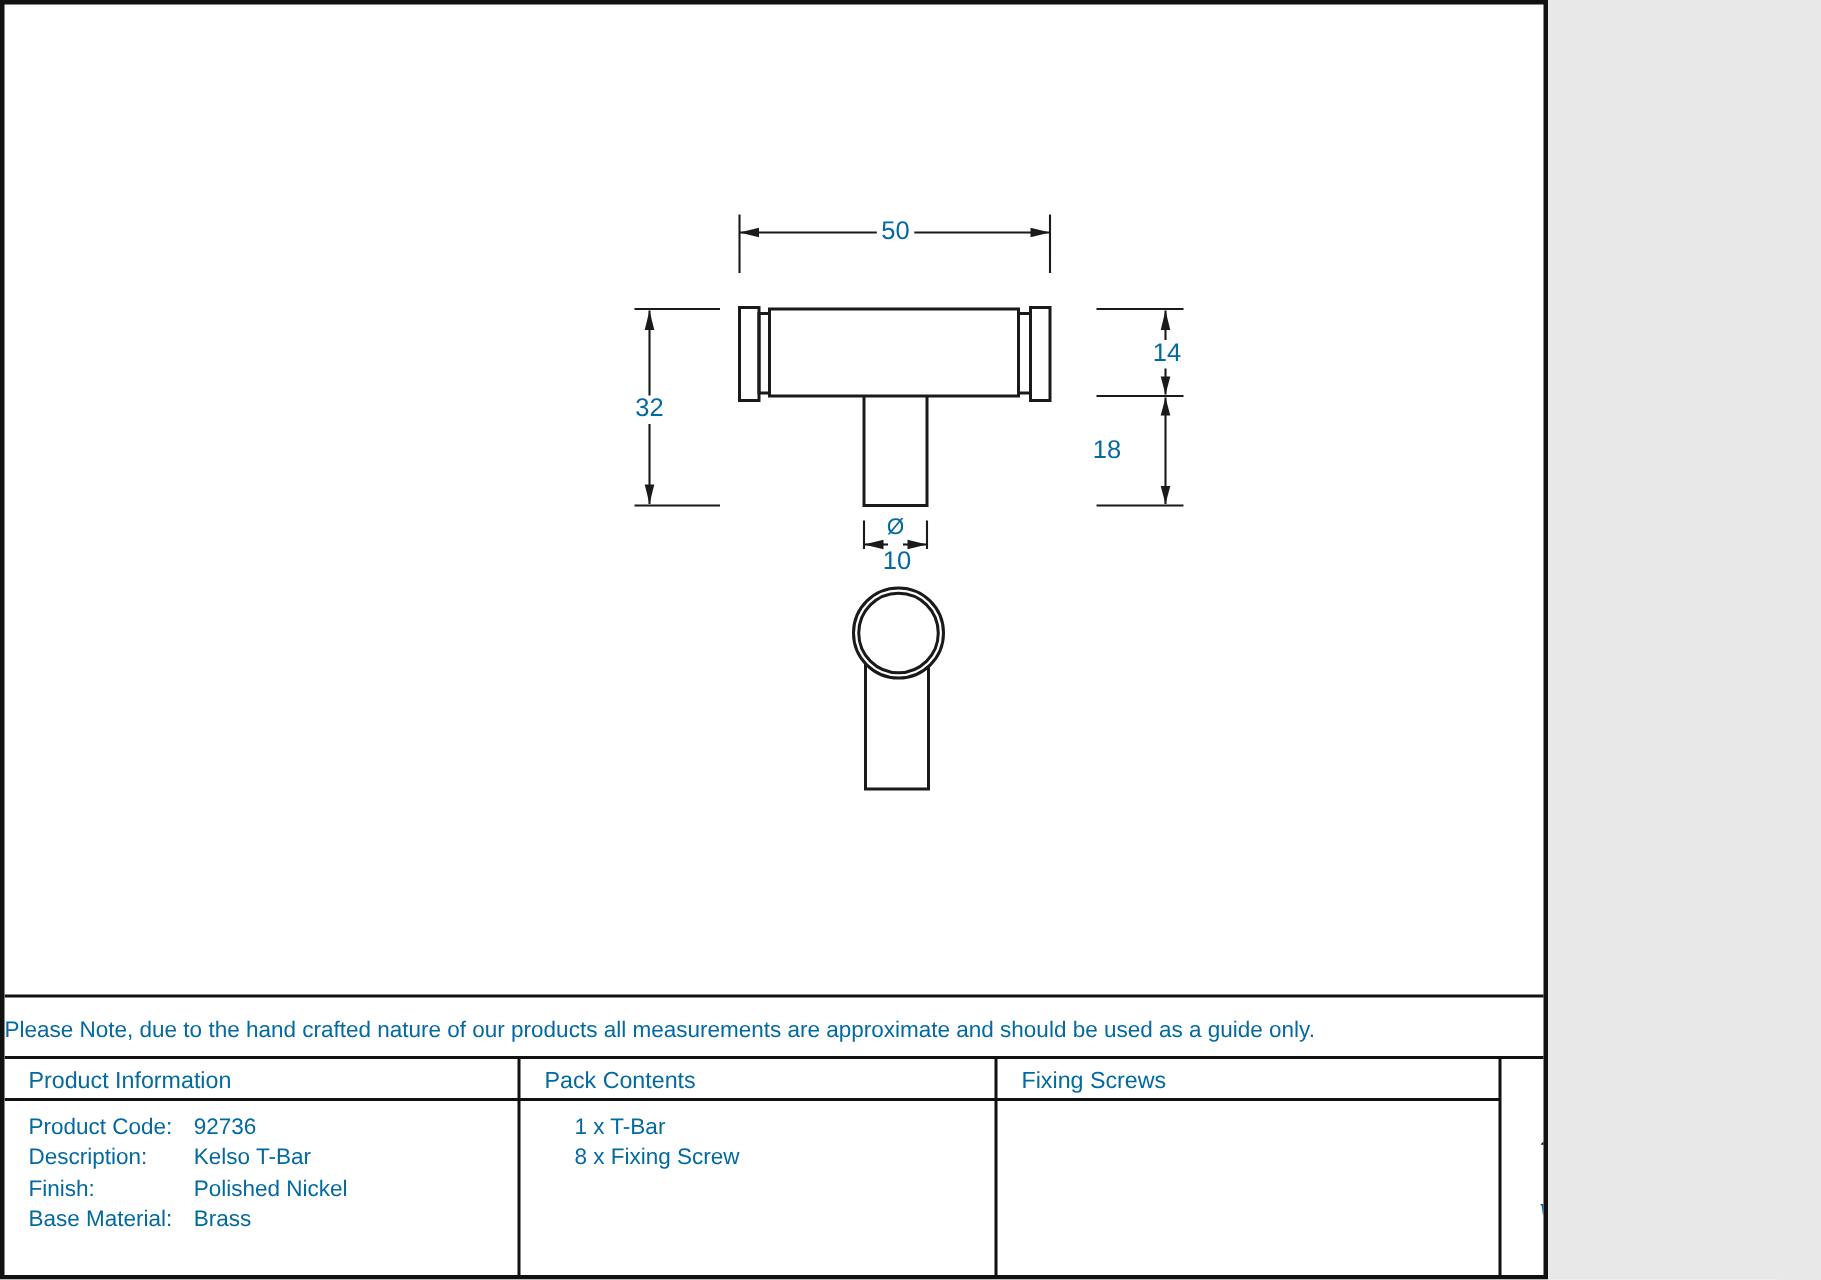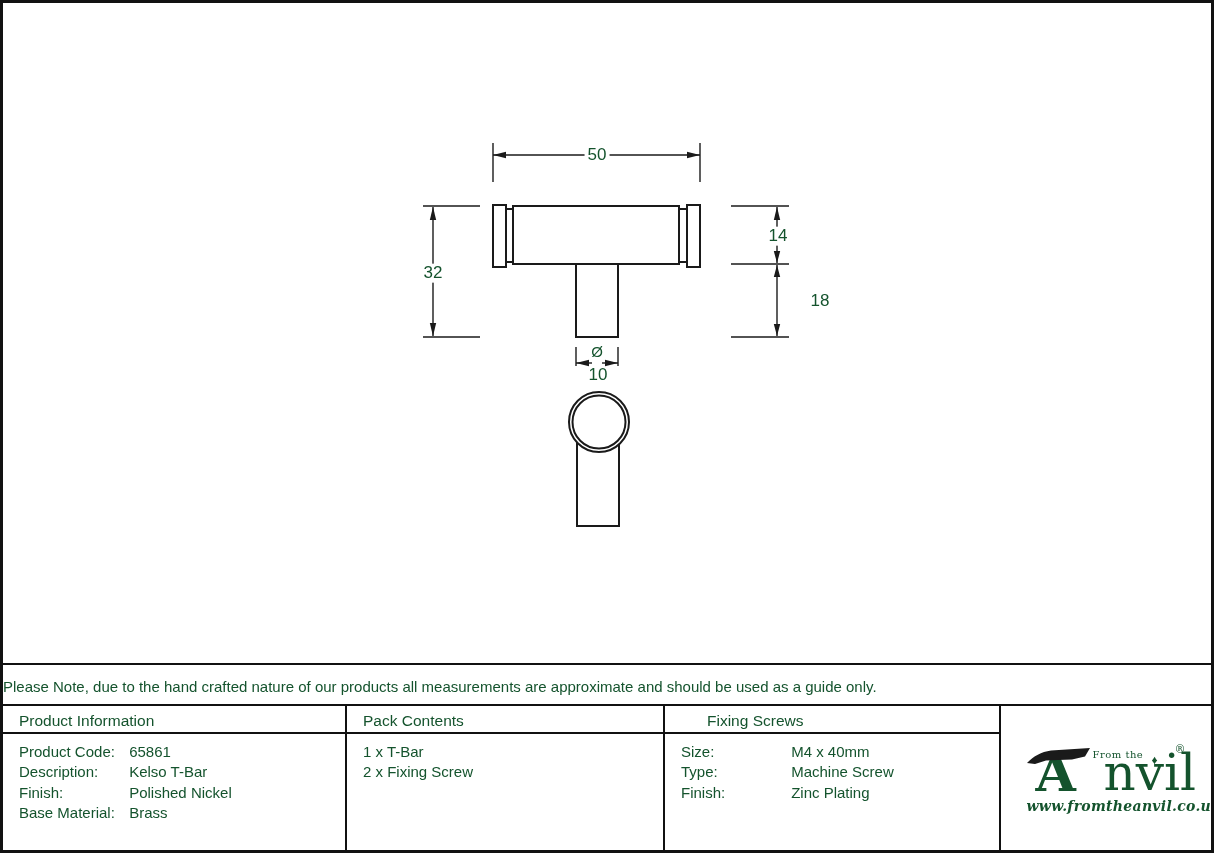--- a/index.html
+++ b/index.html
@@ -1,23 +1,23 @@
 <!DOCTYPE html>
 <html><head>
 <meta charset="utf-8">
 <style>
   html,body{margin:0;padding:0;background:#e8e8e8;}
   .page{
     position:relative;
-    width:1214px;height:853px;
+    width:1032px;height:853px;
     background:#ffffff;
     border:3px solid #111111;
     box-sizing:border-box;
     font-family:"Liberation Sans", sans-serif;
-    color:#14532d;
+    color:#0369a1;
     overflow:hidden;
   }
   .drawing-svg{position:absolute;left:0;top:0;}
   .dim-label{
     position:absolute;
     transform:translate(-50%,-50%);
     background:#ffffff;
     padding:0 3px;
     font-size:17px;
     line-height:1.1;
@@ -29,21 +29,21 @@
     line-height:39px;font-size:15px;
   }
   .note-row span{}
   .cell-header{
     position:absolute;top:704px;height:27px;line-height:27px;
     font-size:15.5px;white-space:nowrap;
   }
   .cell-body{position:absolute;top:739px;font-size:15px;}
   .spec-row{height:20.4px;line-height:20.4px;white-space:nowrap;}
   .spec-row .lbl{display:inline-block;width:106px;}
-  .pack-item{height:20.4px;line-height:20.4px;white-space:nowrap;}
+  .pack-item{height:20.4px;line-height:20.4px;white-space:nowrap;margin-left:20px;}
   .logo-cell{
     position:absolute;left:999px;top:705px;width:209px;height:143px;
     display:flex;align-items:center;justify-content:center;
   }
   .logo-box{position:relative;width:160px;height:66px;}
   .anvil-icon{position:absolute;left:0;top:1px;}
   .logo-A{
     position:absolute;left:9px;top:0px;
     font-family:"DejaVu Serif", serif;font-weight:bold;
     font-size:52px;line-height:1;
@@ -135,77 +135,63 @@
     </g>
     <g fill="#1a1a1a" stroke="none">
       <polygon points="573,360 586,356.8 586,363.2"></polygon>
       <polygon points="615,360 602,356.8 602,363.2"></polygon>
     </g>
   </svg>
 
   <div class="dim-label" style="left:594px;top:152px;">50</div>
   <div class="dim-label" style="left:430px;top:270px;">32</div>
   <div class="dim-label" style="left:775px;top:233px;">14</div>
-  <div class="dim-label" style="left:817px;top:298px;text-align:right;">18</div>
+  <div class="dim-label" style="left:735px;top:298px;text-align:right;">18</div>
   <div class="dim-label" style="left:594px;top:349px;font-size:15px;padding:0 1px;">Ø</div>
   <div class="dim-label" style="left:595px;top:372px;background:transparent;">10</div>
 
   <div class="hline" style="left:0;top:660px;width:1208px;height:2px;"></div>
   <div class="hline" style="left:0;top:701px;width:1208px;height:2px;"></div>
   <div class="hline" style="left:0;top:729px;width:997px;height:2px;"></div>
   <div class="vline" style="left:342px;top:701px;width:2px;height:146px;"></div>
   <div class="vline" style="left:660px;top:701px;width:2px;height:146px;"></div>
   <div class="vline" style="left:996px;top:701px;width:2px;height:146px;"></div>
 
   <div class="note-row">
     <span>Please Note, due to the hand crafted nature of our products all measurements are approximate and should be used as a guide only.</span>
   </div>
 
   <div class="cell-header" style="left:16px;text-align:right;">Product Information</div>
   <div class="cell-header" style="left:360px;">Pack Contents</div>
-  <div class="cell-header" style="left:704px;">Fixing Screws</div>
+  <div class="cell-header" style="left:678px;">Fixing Screws</div>
 
   <div class="cell-body" style="left:16px;">
     <div class="spec-row">
       <span class="lbl">Product Code:</span>
-      <span class="val">65861</span>
+      <span class="val">92736</span>
     </div>
     <div class="spec-row">
       <span class="lbl">Description:</span>
       <span class="val">Kelso T-Bar</span>
     </div>
     <div class="spec-row">
       <span class="lbl">Finish:</span>
       <span class="val">Polished Nickel</span>
     </div>
     <div class="spec-row">
       <span class="lbl">Base Material:</span>
       <span class="val">Brass</span>
     </div>
   </div>
 
   <div class="cell-body" style="left:360px;">
     <div class="pack-item">1 x T-Bar</div>
-    <div class="pack-item">2 x Fixing Screw</div>
-  </div>
-
-  <div class="cell-body" style="left:678px;">
-    <div class="spec-row">
-      <span class="lbl">Size:</span>
-      <span class="val">M4 x 40mm</span>
-    </div>
-    <div class="spec-row">
-      <span class="lbl">Type:</span>
-      <span class="val">Machine Screw</span>
-    </div>
-    <div class="spec-row">
-      <span class="lbl">Finish:</span>
-      <span class="val">Zinc Plating</span>
-    </div>
-  </div>
+    <div class="pack-item">8 x Fixing Screw</div>
+  </div>
+
 
   <div class="logo-cell">
     <div class="logo-box">
       <span class="logo-A">A</span>
       <svg class="anvil-icon" width="64" height="18" viewBox="0 0 64 18">
         <path d="M0,15 C7,8 14,4 24,2.5 L63,0 L58,8.5 L45,11.5 L31,12 L19,12.5 L8,16 Z" fill="#1a1a1a" stroke="none"></path>
       </svg>
       <span class="logo-fromthe">From the</span>
       <span class="logo-diamond">♦</span>
       <span class="logo-rest">nvil</span>

